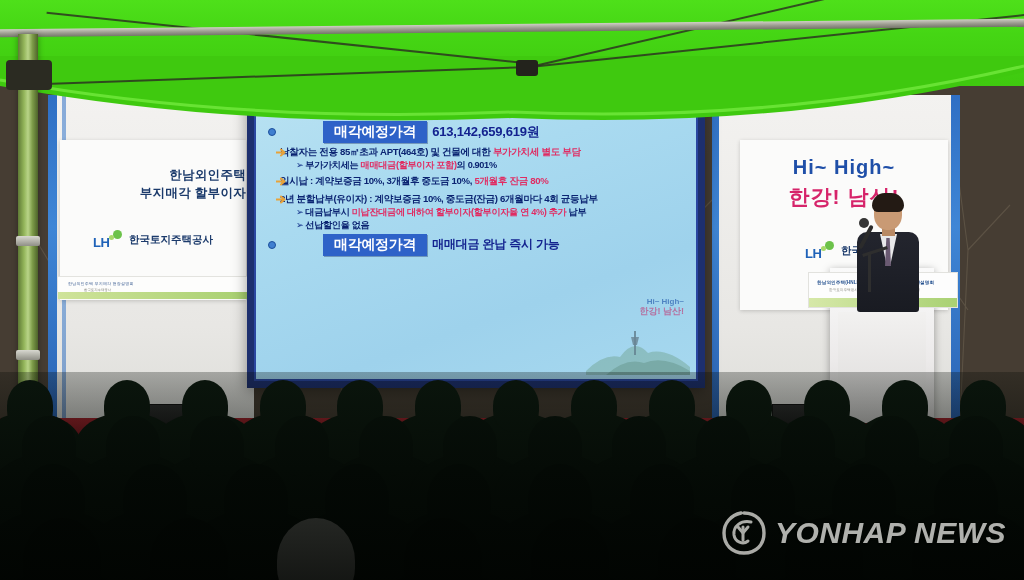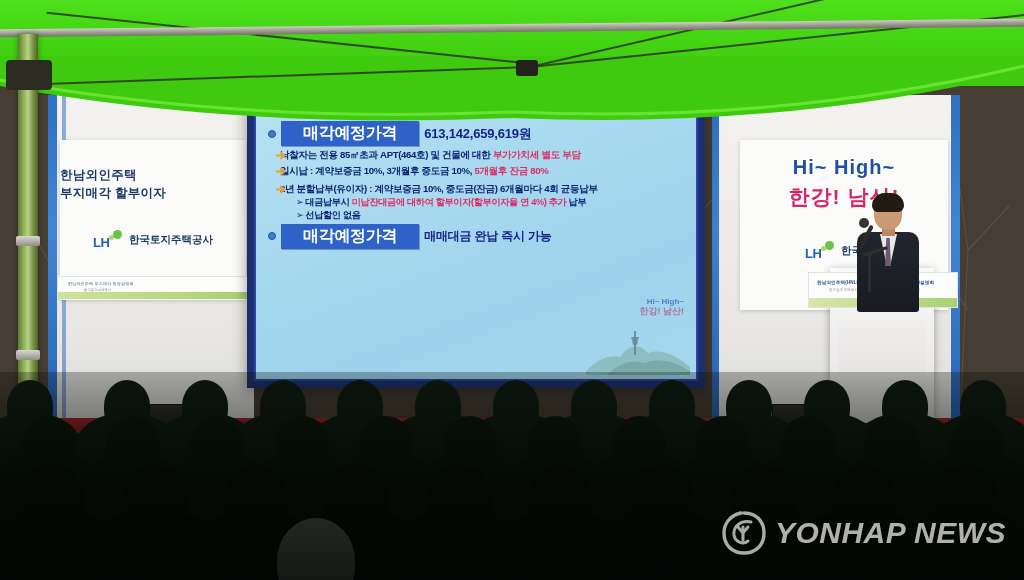--- a/index.html
+++ b/index.html
@@ -72,21 +72,21 @@
   }
 
   .banner{
     position:absolute;background:#fbfbfa;z-index:13;
     box-shadow:0 1px 4px rgba(0,0,0,.18);
   }
   .banner-left{left:60px;top:140px;width:186px;height:160px;}
   .banner-right{left:740px;top:140px;width:208px;height:170px;}
 
   .bn-title{
-    text-align:left;color:#1b3a6b;font-weight:bold;line-height:1.45;
+    text-align:right;color:#1b3a6b;font-weight:bold;line-height:1.45;
   }
   .banner-left .bn-title{font-size:12.5px;padding-top:26px;letter-spacing:.3px;}
 
   .slogan{text-align:center;padding-top:16px;}
   .slogan .en{font-size:20px;font-weight:bold;color:#1f4fa8;letter-spacing:1px;}
   .slogan .kr{font-size:21px;font-weight:bold;color:#d6246a;margin-top:4px;letter-spacing:1px;}
 
   .lh-row{display:flex;align-items:center;justify-content:center;gap:6px;}
   .banner-left .lh-row{margin-top:28px;}
   .banner-right .lh-row{margin-top:30px;}
@@ -147,22 +147,23 @@
   .title-rule{height:2px;background:#2a46a0;opacity:.55;margin:1px 0 6px;}
 
   .sec{margin-bottom:2px;}
   .sec-head{display:flex;align-items:center;gap:5px;margin-bottom:2px;}
   .sec-bullet{
     width:6px;height:6px;border-radius:50%;
     background:#3f7fd0;border:1px solid #1c4f9c;flex:none;
   }
   .tag{
     display:inline-block;background:#2e62c8;color:#ffffff;font-weight:bold;
-    font-size:16px;padding:2px 22px;letter-spacing:-.3px;white-space:nowrap;
+    font-size:14px;padding:2px 11px;letter-spacing:-.3px;white-space:nowrap;
     box-shadow:1px 1px 0 rgba(10,30,90,.35);
+    margin-left:42px;
   }
   .sec-val{
     font-size:12px;font-weight:bold;color:#13228f;letter-spacing:-.2px;white-space:nowrap;
   }
   .sec-val.big{font-size:13px;}
 
   .arrow-line{display:flex;gap:4px;align-items:flex-start;margin:2px 0 0 8px;}
   .arrow{
     flex:none;margin-top:3px;width:0;height:0;position:relative;
   }
@@ -349,40 +350,41 @@
                 <span class="sec-val big">613,142,659,619원</span>
               </div>
               <div class="arrow-line">
                 <span class="arrow">
                   <svg width="11" height="9" viewBox="0 0 11 9">
                     <path d="M0 4.5 L7 4.5 M5 1.5 L8.5 4.5 L5 7.5" stroke="#e8a33a" stroke-width="2" fill="none" stroke-linecap="round" stroke-linejoin="round"></path>
                   </svg>
                 </span>
                 <span class="line-body"><span>낙찰자는 전용 85㎡초과 APT(464호) 및 건물에 대한 </span><span class="hot">부가가치세 별도 부담</span></span>
               </div>
+              <div class="sub-line" style="margin-left: 28px;"><span class="mk">➢</span><span>부가가치세는 </span><span class="hot">매매대금(할부이자 포함)</span><span>의 0.901%</span></div>
             </div>
             <div class="sec">
               <div class="arrow-line">
                 <span class="arrow">
                   <svg width="11" height="9" viewBox="0 0 11 9">
                     <path d="M0 4.5 L7 4.5 M5 1.5 L8.5 4.5 L5 7.5" stroke="#e8a33a" stroke-width="2" fill="none" stroke-linecap="round" stroke-linejoin="round"></path>
                   </svg>
                 </span>
                 <span class="line-body"><span>일시납 : 계약보증금 10%, 3개월후 중도금 10%, </span><span class="hot">5개월후 잔금 80%</span></span>
               </div>
               <div class="arrow-line" style="margin-top: 5px;">
                 <span class="arrow">
                   <svg width="11" height="9" viewBox="0 0 11 9">
                     <path d="M0 4.5 L7 4.5 M5 1.5 L8.5 4.5 L5 7.5" stroke="#e8a33a" stroke-width="2" fill="none" stroke-linecap="round" stroke-linejoin="round"></path>
                   </svg>
                 </span>
                 <span class="line-body"><span>2년 분할납부(유이자) : 계약보증금 10%, 중도금(잔금) 6개월마다 4회 균등납부</span></span>
               </div>
               <div class="sub-line" style="margin-left: 28px;"><span class="mk">➢</span><span>대금납부시 </span><span class="hot">미납잔대금에 대하여 할부이자(할부이자율 연 4%) 추가</span><span> 납부</span></div>
-              <div class="sub-line" style="margin-left: 28px;"><span class="mk">➢</span><span>선납할인 없음</span></div>
+              <div class="sub-line" style="margin-left: 28px;"><span class="mk">➢</span><span>선납할인율 없음</span></div>
             </div>
             <div class="sec">
               <div class="sec-head">
                 <span class="sec-bullet"></span>
                 <span class="tag">매각예정가격</span>
                 <span class="sec-val">매매대금 완납 즉시 가능</span>
               </div>
             </div>
           </div>
       </div>

